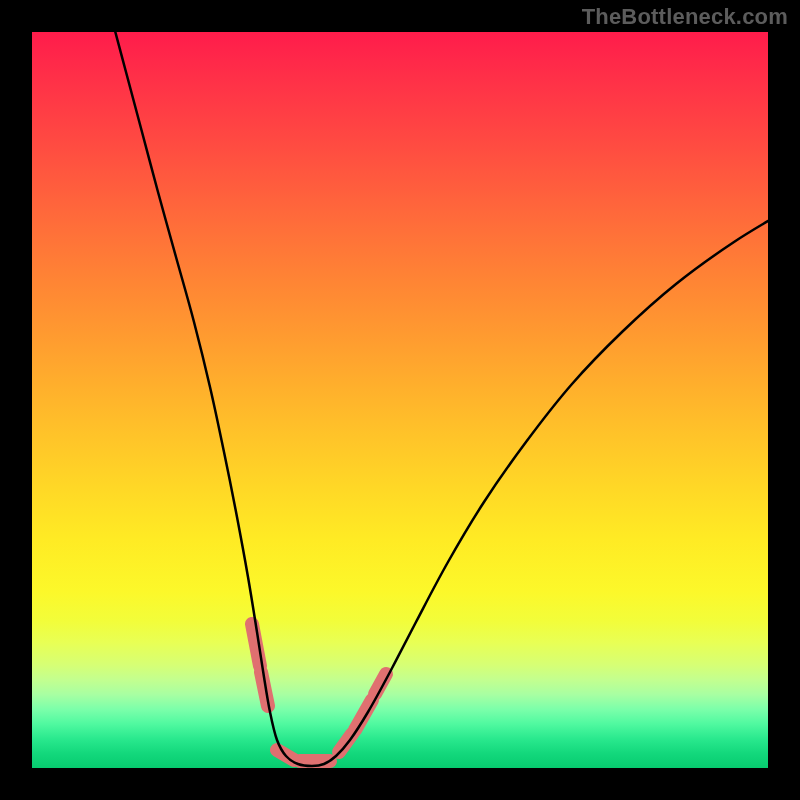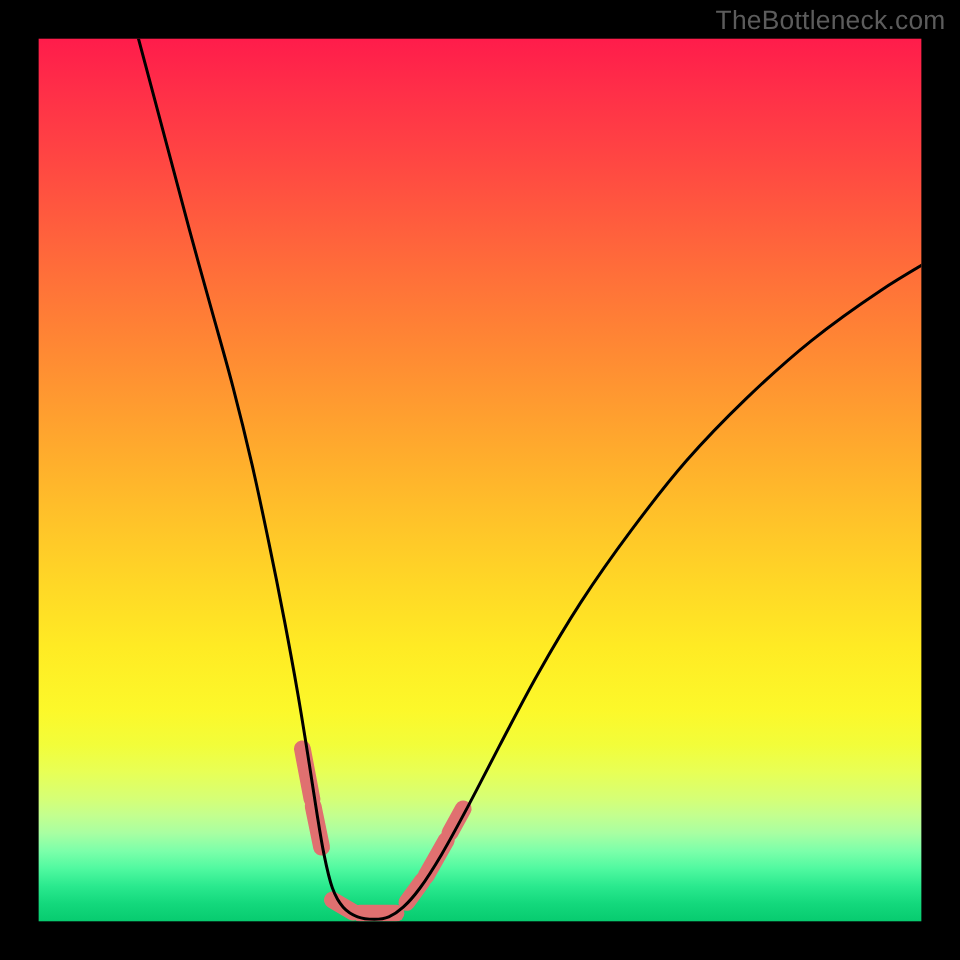--- a/index.html
+++ b/index.html
@@ -61,21 +61,21 @@
     inset: 0;
     width: 100%;
     height: 100%;
   }
   .watermark {
     position: absolute;
     top: 4px;
     right: 12px;
     color: #5c5c5c;
     font-size: 22px;
-    font-weight: 400;
+    font-weight: 700;
     letter-spacing: 0.2px;
   }
 </style>
 </head>
 <body>
 
 <div class="frame">
 
   <div class="watermark">TheBottleneck.com</div>
 

